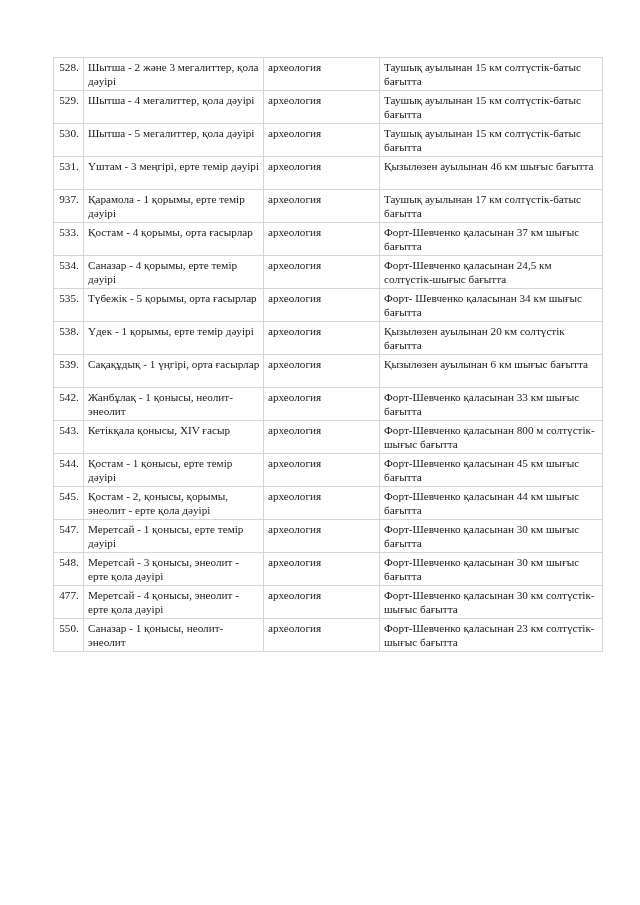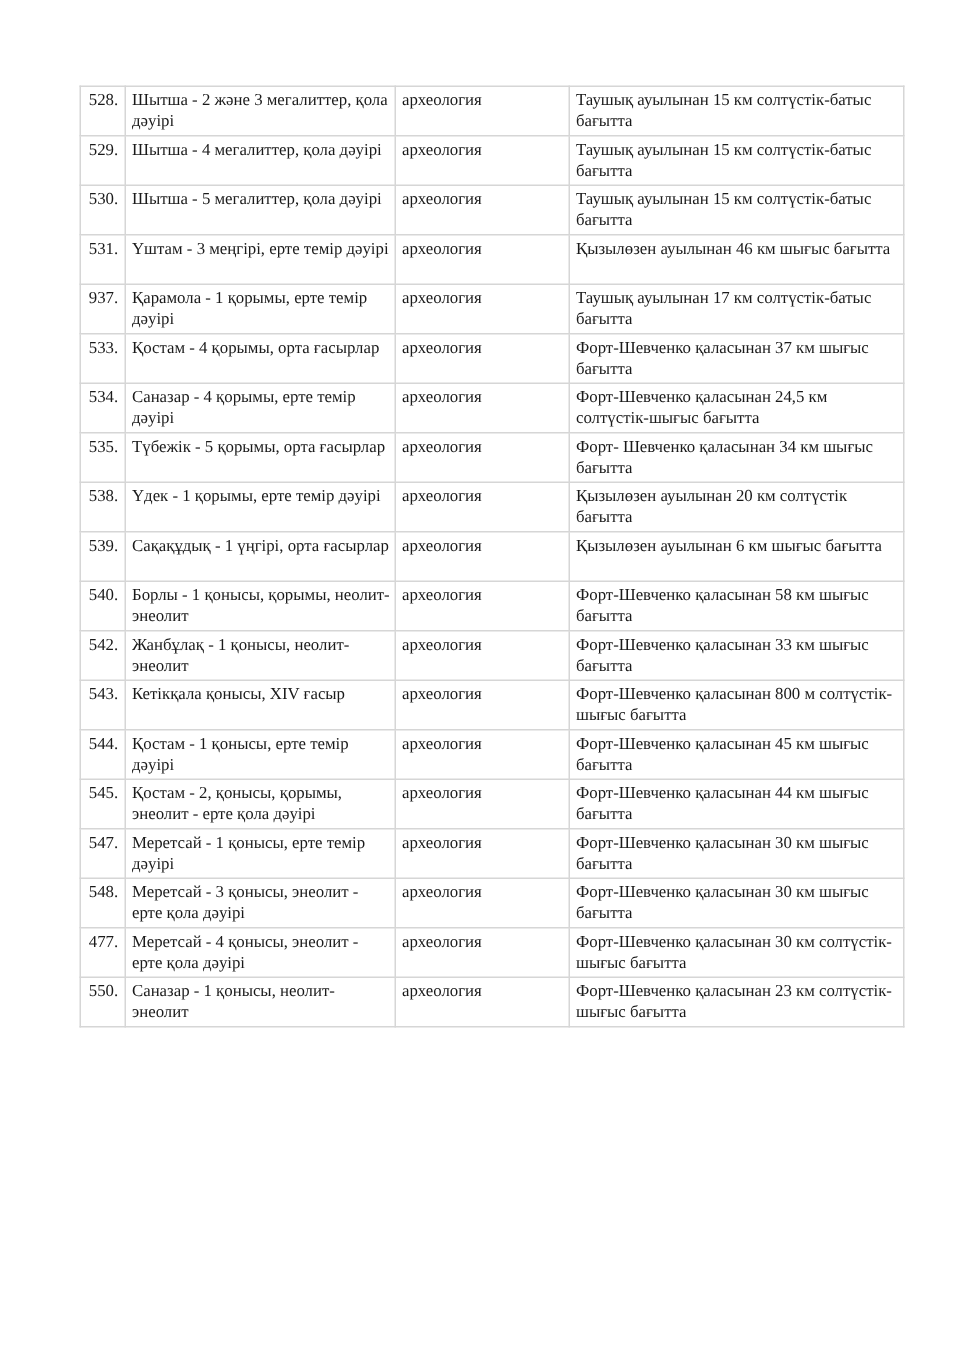--- a/index.html
+++ b/index.html
@@ -80,26 +80,20 @@
         <td>археология</td>
         <td>Қызылөзен ауылынан 20 км солтүстік бағытта</td>
       </tr>
       <tr>
         <td class="num">539.</td>
         <td>Сақақұдық - 1 үңгірі, орта ғасырлар</td>
         <td>археология</td>
         <td>Қызылөзен ауылынан 6 км шығыс бағытта</td>
       </tr>
       <tr>
-        <td class="num">540.</td>
-        <td>Борлы - 1 қонысы, қорымы, неолит-энеолит</td>
-        <td>археология</td>
-        <td>Форт-Шевченко қаласынан 58 км шығыс бағытта</td>
-      </tr>
-      <tr>
         <td class="num">542.</td>
         <td>Жанбұлақ - 1 қонысы, неолит-энеолит</td>
         <td>археология</td>
         <td>Форт-Шевченко қаласынан 33 км шығыс бағытта</td>
       </tr>
       <tr>
         <td class="num">543.</td>
         <td>Кетікқала қонысы, XIV ғасыр</td>
         <td>археология</td>
         <td>Форт-Шевченко қаласынан 800 м солтүстік-шығыс бағытта</td>

